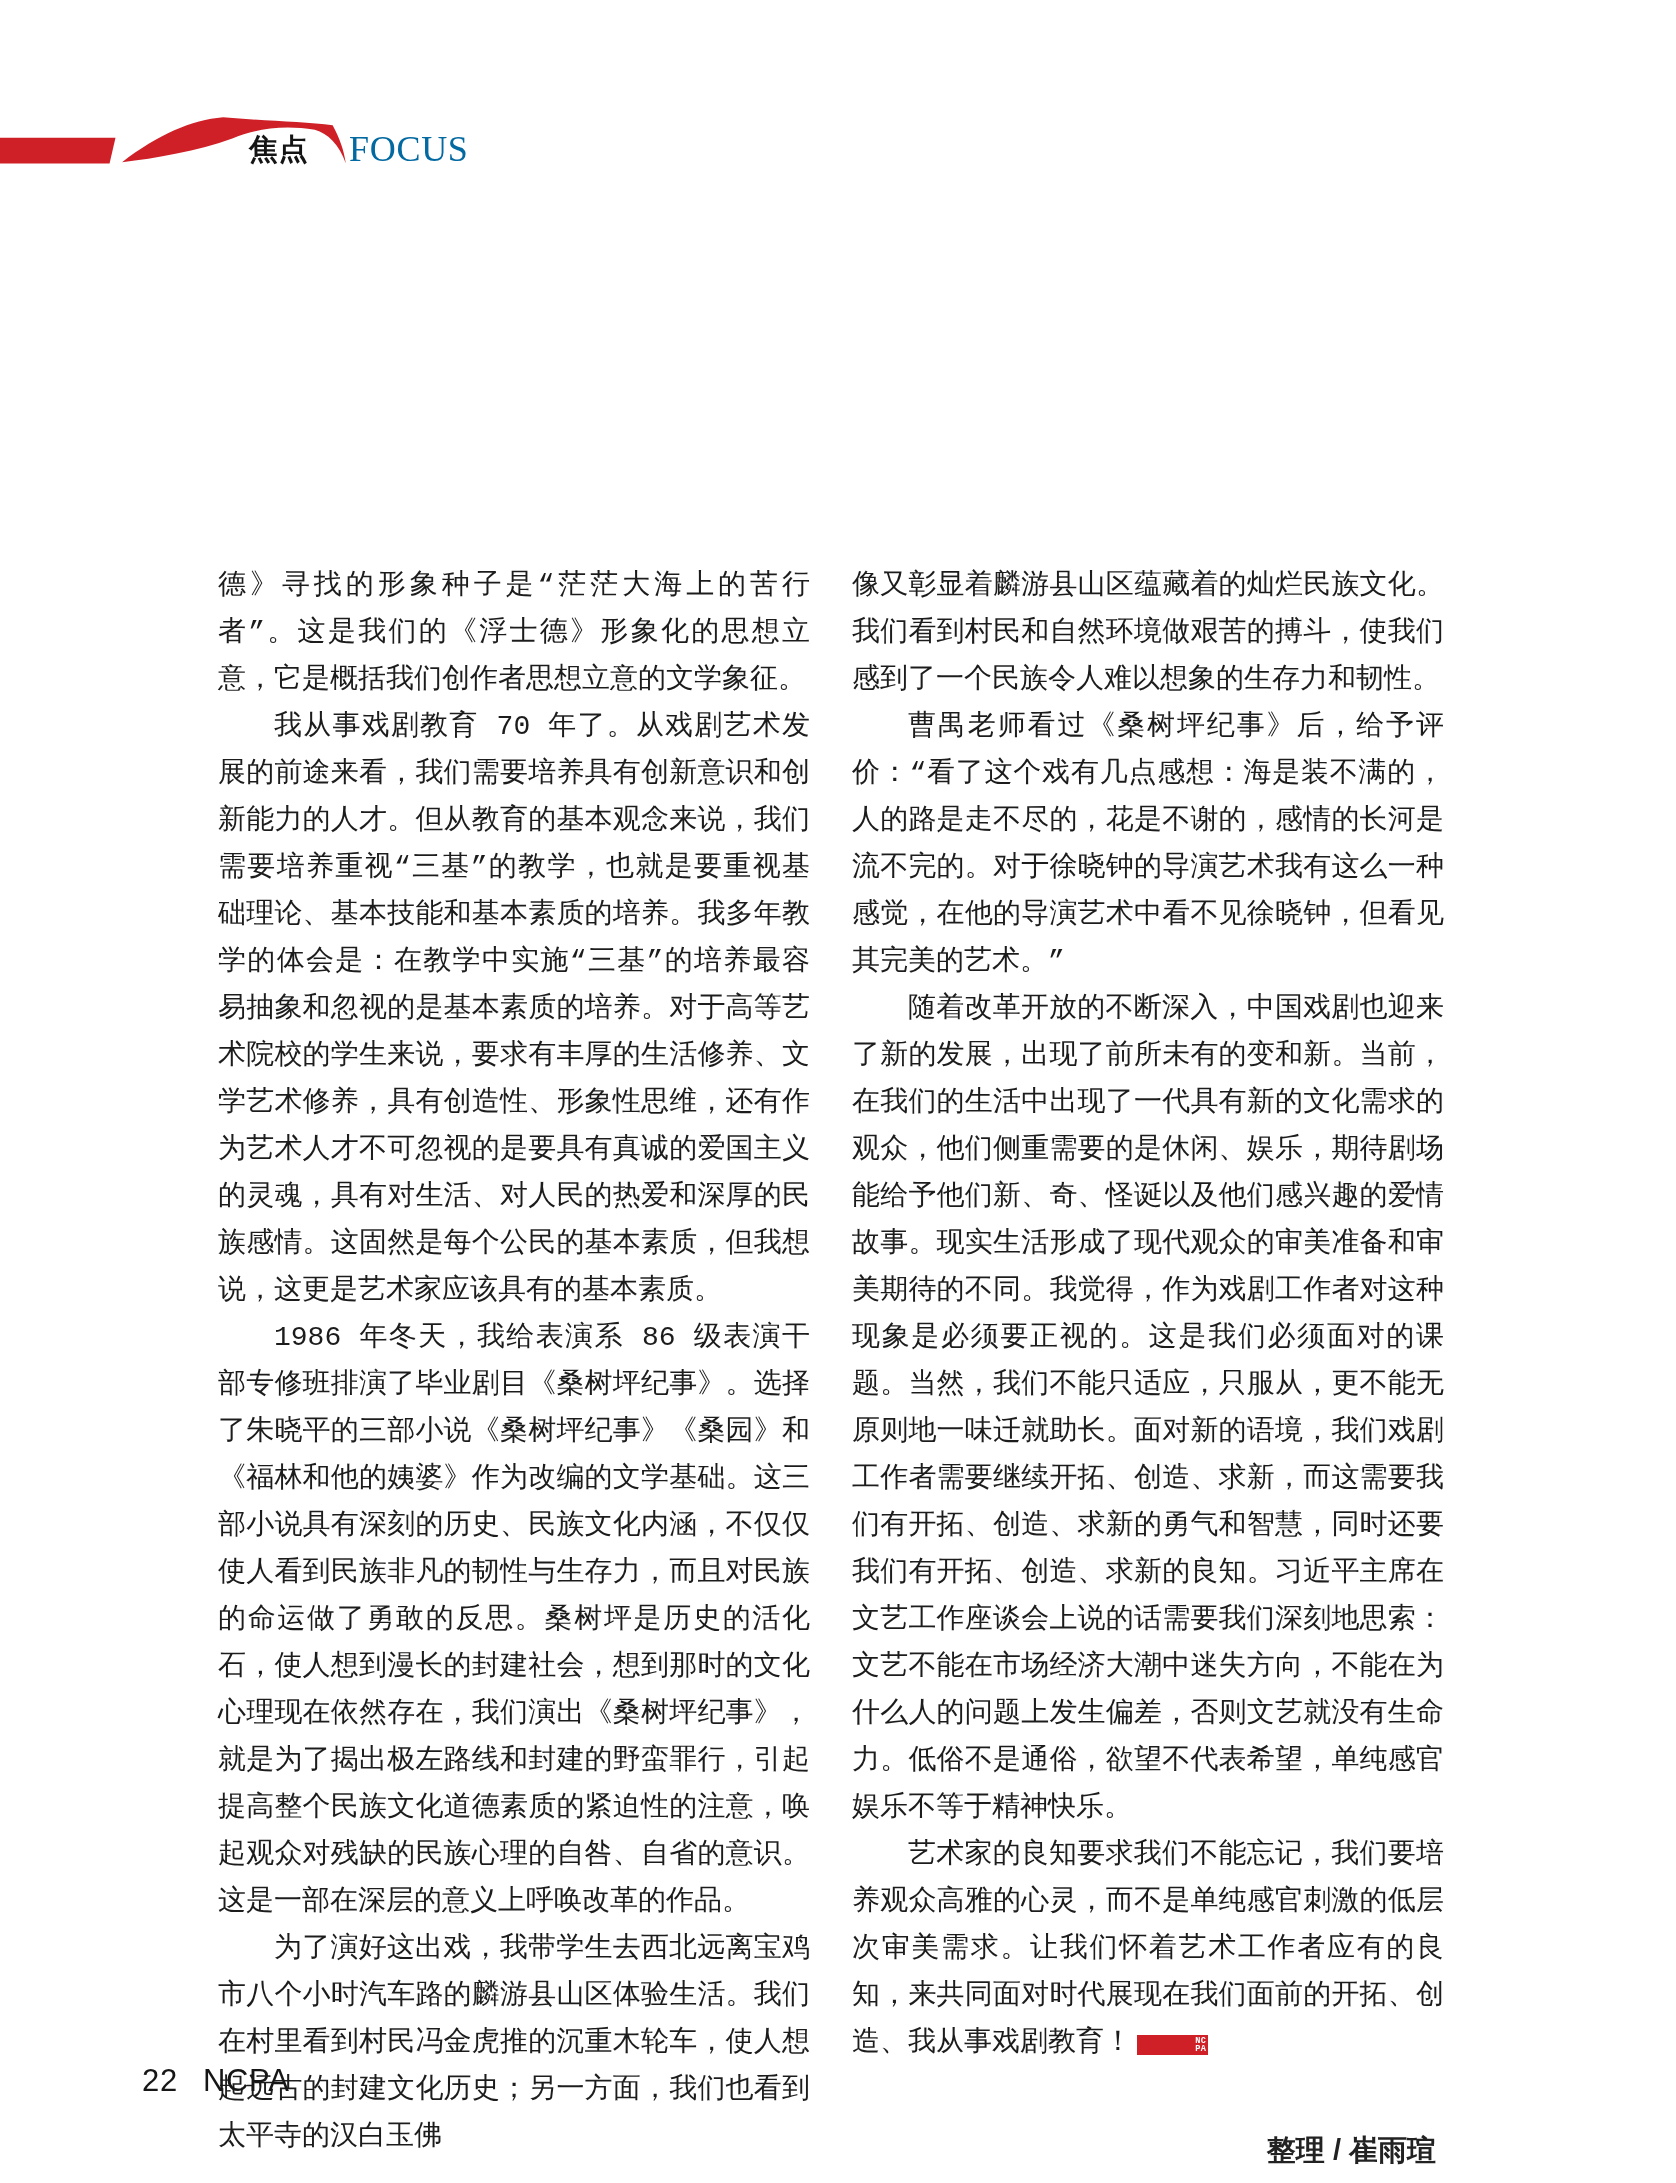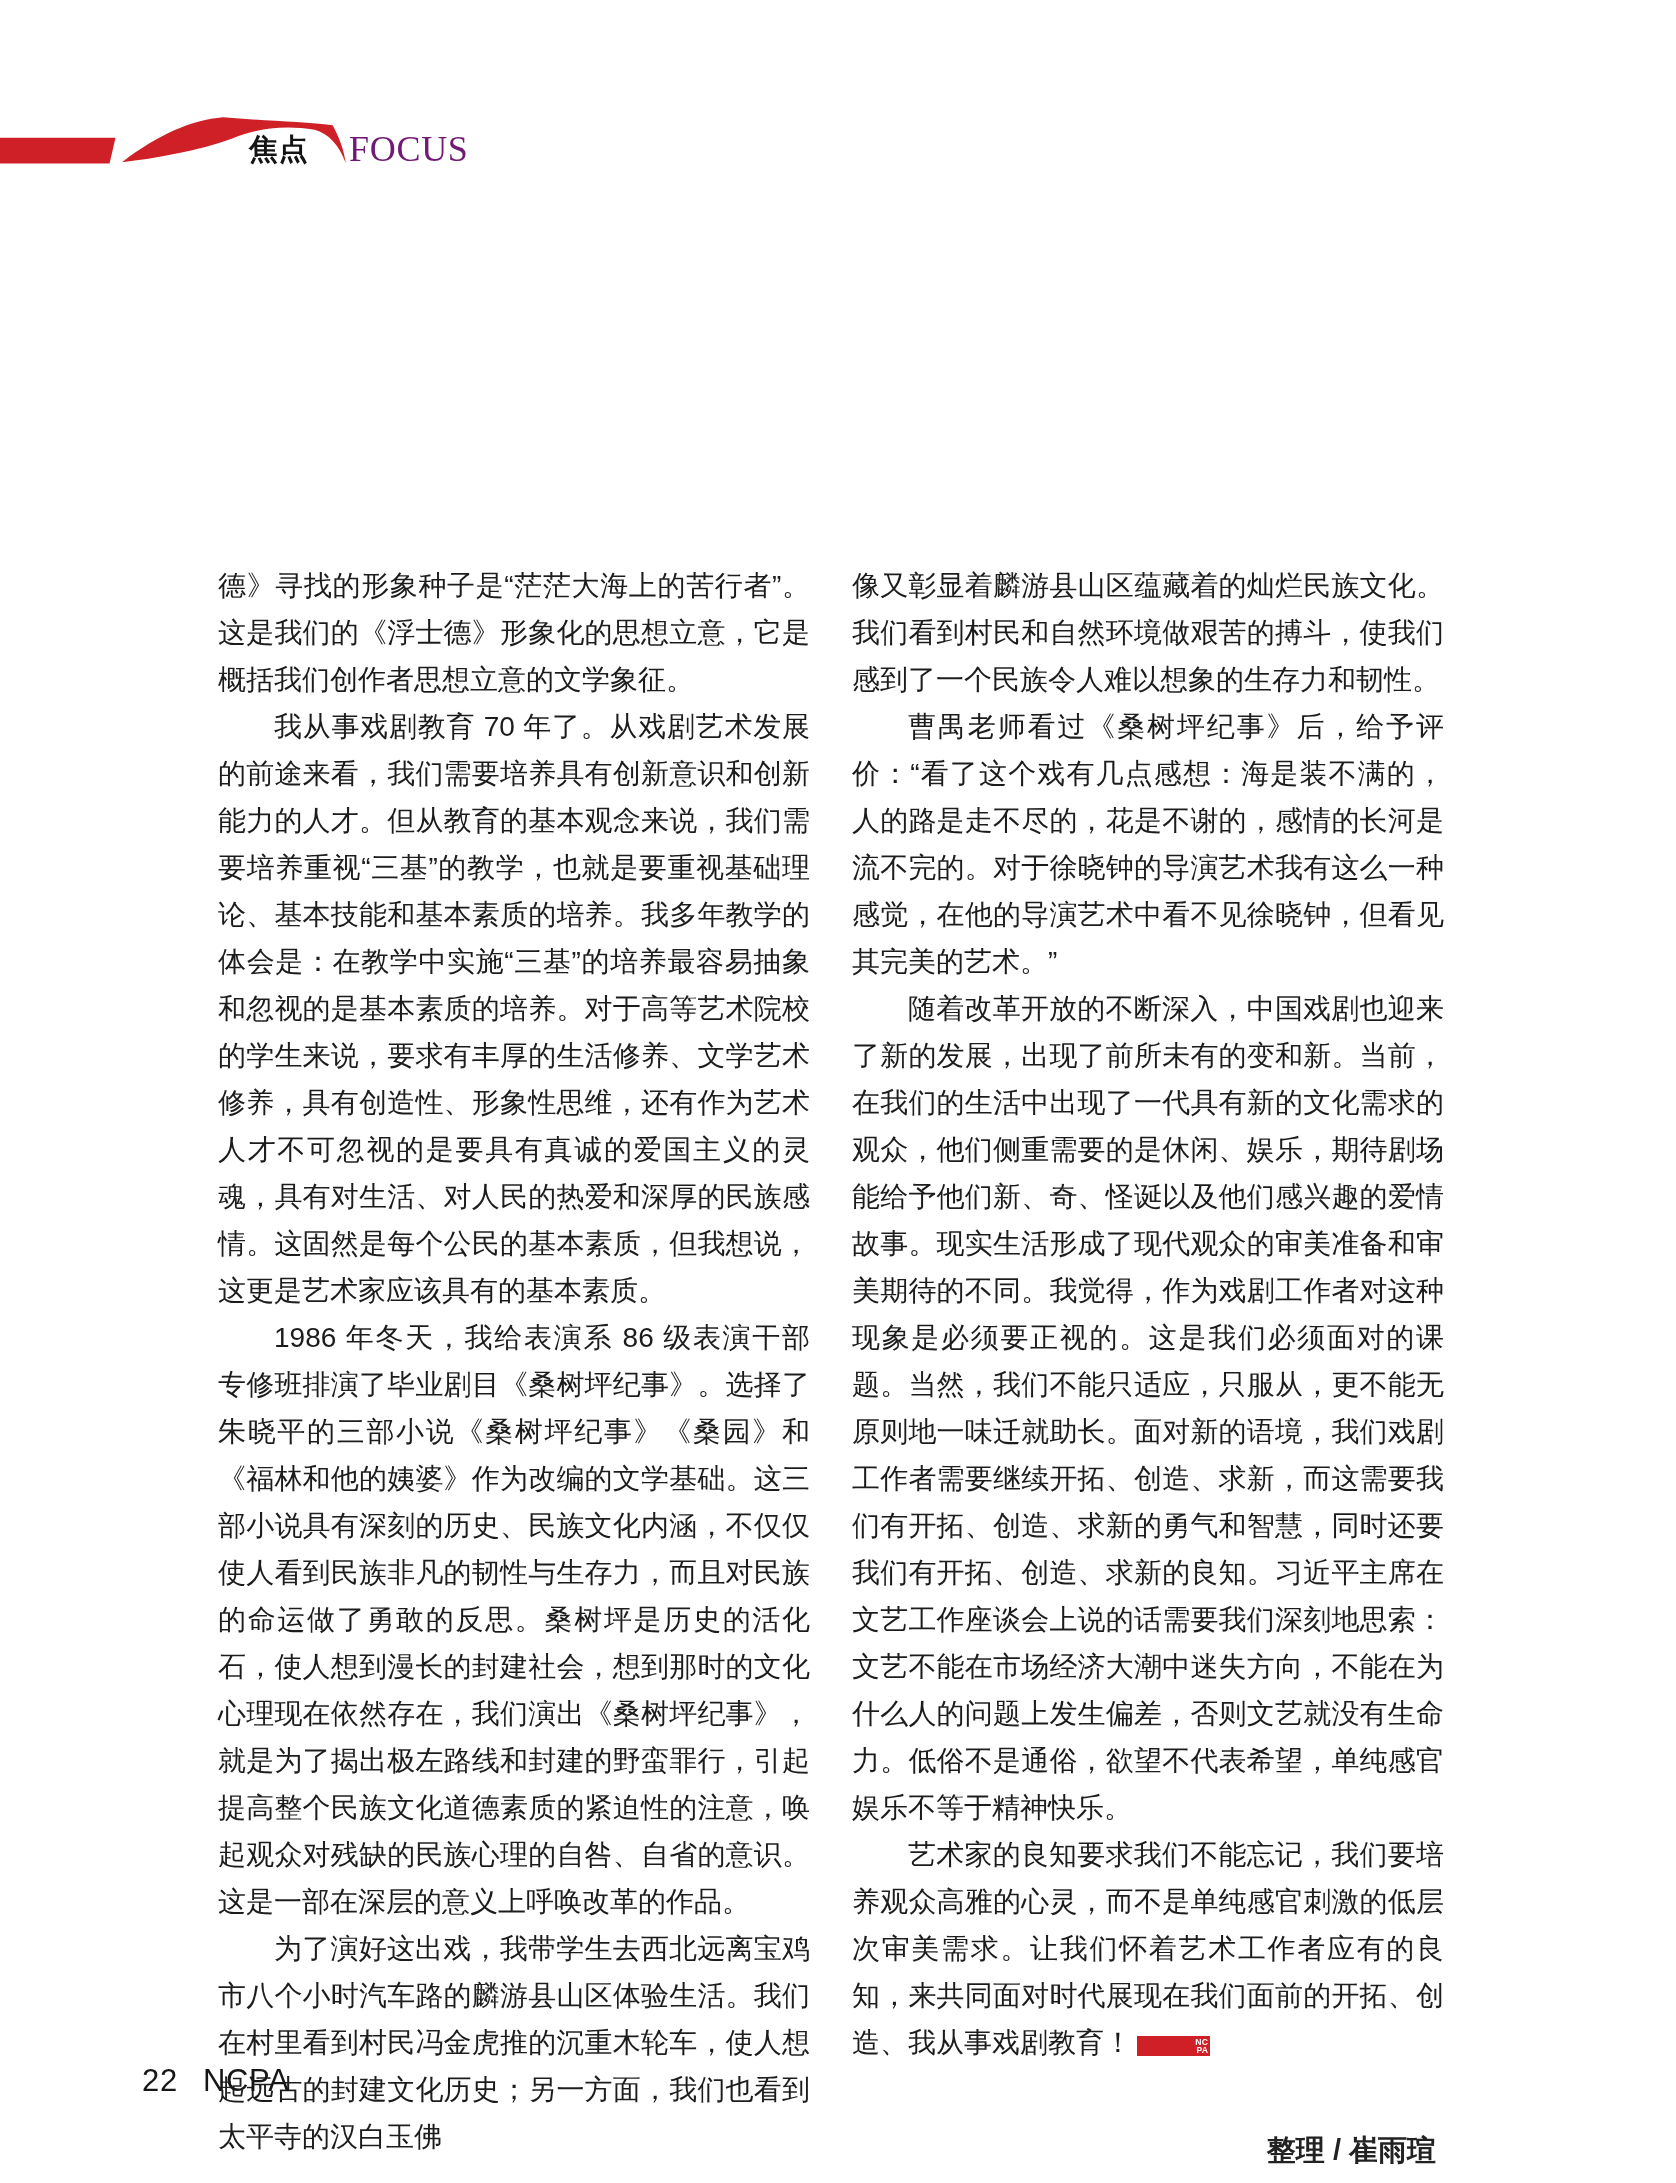--- a/index.html
+++ b/index.html
@@ -19,32 +19,32 @@
   .swoosh-svg { position: absolute; left: 0; top: 106px; width: 462px; height: 66px; }
   .section-cn {
     position: absolute; left: 249px; top: 129px;
     font-size: 29px; font-weight: 700; line-height: 29px;
     letter-spacing: 0.7px; color: #141414; white-space: nowrap;
   }
   .section-en {
     position: absolute; left: 349px; top: 125px;
     font-family: "Liberation Serif", serif;
     font-size: 36px; font-weight: 400; line-height: 36px;
-    letter-spacing: 0.7px; color: #701a75; white-space: nowrap;
+    letter-spacing: 0.7px; color: #0369a1; white-space: nowrap;
   }
 
   
   .col {
     position: absolute; top: 562px; width: 592px;
     font-size: 28px; line-height: 47px;
     text-align: justify; color: var(--ink);
   }
   .col-left  { left: 218px; }
   .col-right { left: 852px; }
-  .col p { margin: 0; text-indent: 2em; }
+  .col p { margin: 0; text-indent: 2em; font-family: Liberation Mono, monospace; }
   .col p.no-indent { text-indent: 0; }
 
   
   .endmark {
     display: inline-block; vertical-align: -1.3px; margin-left: 5.3px;
     background: var(--brand-red); color: #ffffff;
     font-size: 8.6px; font-weight: 700; line-height: 8.6px;
     letter-spacing: 0.3px; padding: 1.3px 2px 0.7px 2px; text-align: right;
   }
   .endmark span { display: block; }

